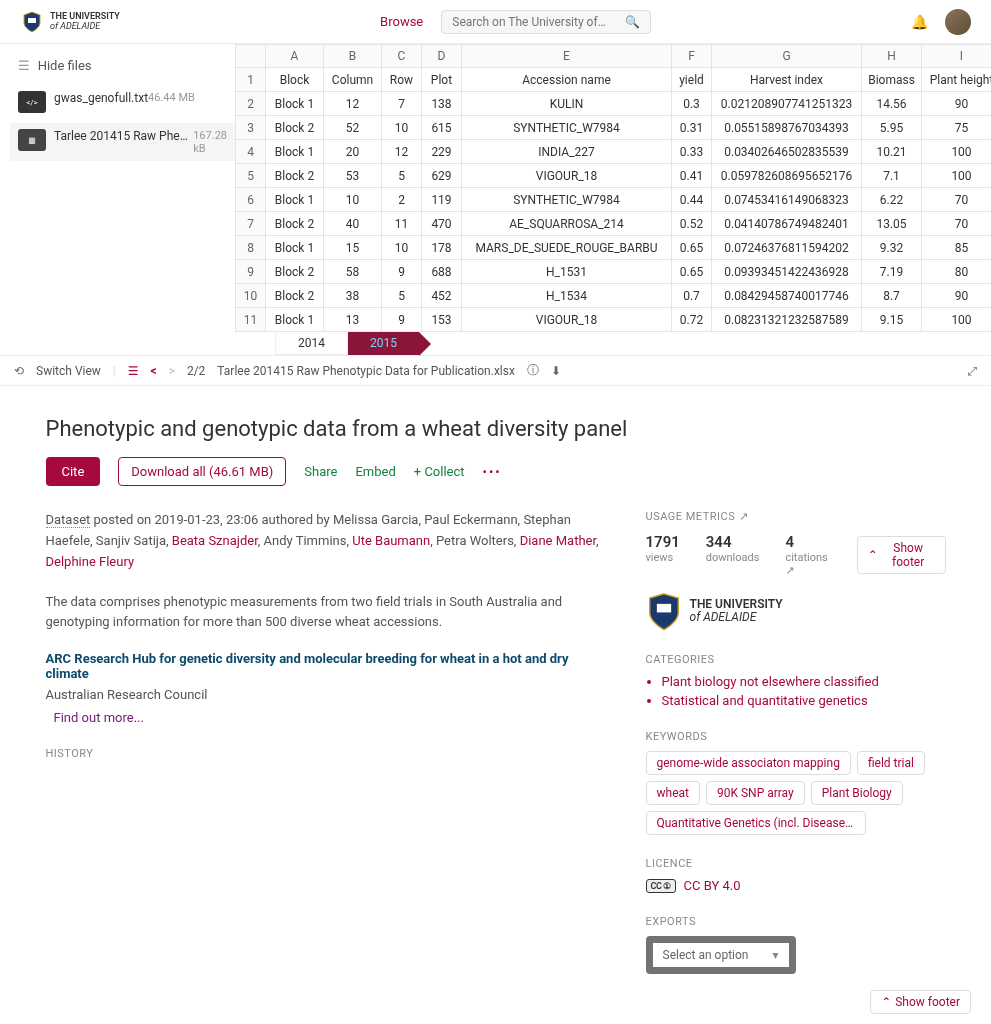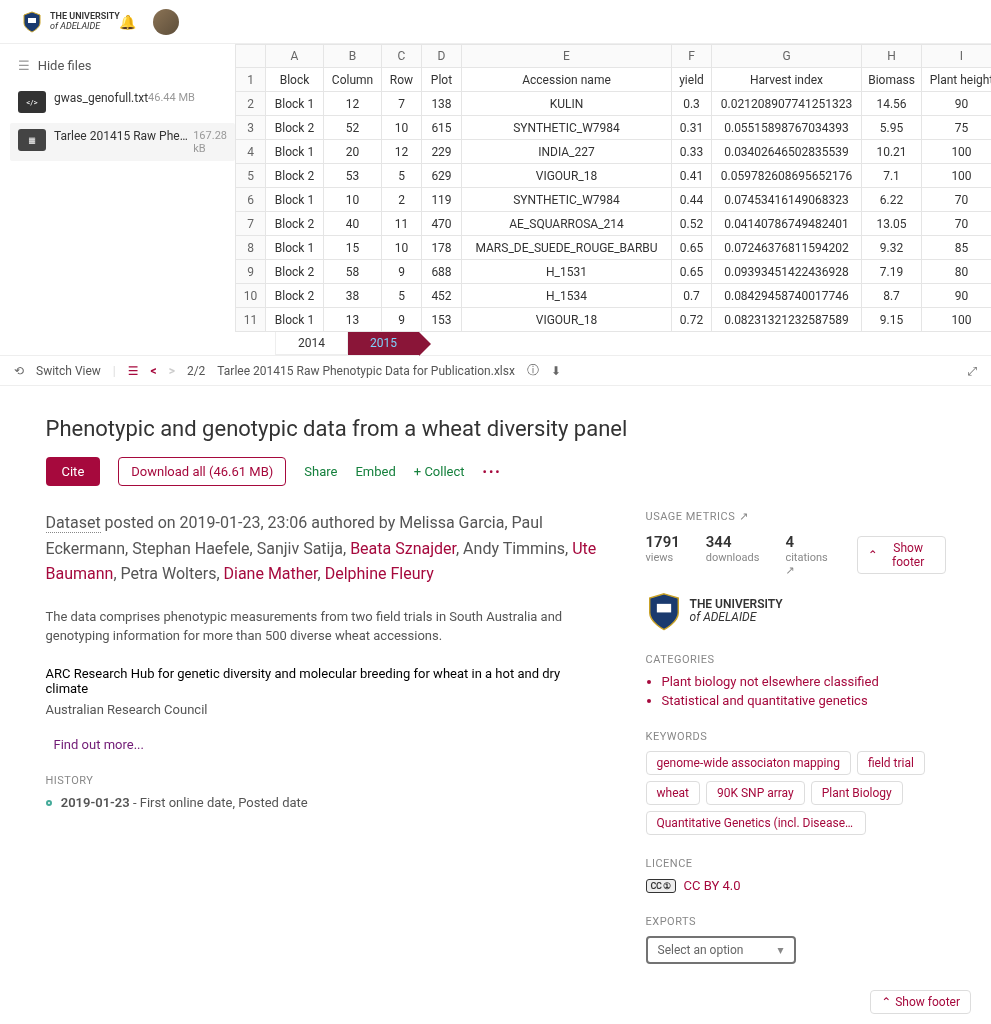--- a/index.html
+++ b/index.html
@@ -43,61 +43,68 @@
 .toolbar .filename { color:#555; }
 .toolbar .spacer { flex:1; }
 .content { padding:30px 0 60px; max-width:900px; margin:0 auto; }
 .title { font-size:22px; font-weight:400; color:#333; margin-bottom:16px; }
 .actions { display:flex; align-items:center; gap:18px; margin-bottom:24px; }
 .cite-btn { background:#a6093d; color:#fff; border:none; border-radius:4px; padding:7px 16px; font-size:13px; cursor:pointer; }
 .dl-btn { background:#fff; border:1px solid #a6093d; color:#a6093d; border-radius:4px; padding:6px 12px; font-size:13px; cursor:pointer; }
 .action-link { color:#15803d; font-size:13px; cursor:pointer; }
 .more { color:#a6093d; letter-spacing:2px; cursor:pointer; }
 .two-col { display:grid; grid-template-columns:1fr 300px; gap:40px; }
-.meta-line { font-size:16px; color:#555; line-height:1.6; margin-bottom:20px; }
+.meta-line { font-size:13px; color:#555; line-height:1.6; margin-bottom:20px; }
 .meta-line .ds { border-bottom:1px dotted #888; }
 .author-link { color:#a6093d; text-decoration:none; }
 .desc { margin:20px 0; font-size:13px; color:#555; line-height:1.5; }
 .sect-label { font-size:11px; letter-spacing:0.5px; color:#888; margin:22px 0 8px; }
-.funding-title { font-size:13px; font-weight:400; color:#000000; margin-bottom:6px; }
-.funding-body { font-size:13px; color:#555; margin-bottom:20px; }
+.funding-title { font-size:13px; font-weight:700; color:#0c4a6e; margin-bottom:6px; }
+.funding-body { font-size:13px; color:#555; margin-bottom:8px; }
 .findout { color:#701a75; font-size:13px; cursor:pointer;padding-left:8px; }
 .hist-item { font-size:13px; color:#555; }
 .hist-item .dot { display:inline-block; width:6px; height:6px; border-radius:50%; border:2px solid #4a9; margin-right:6px; vertical-align:middle; }
 .hist-item .date { font-weight:600; }
 .r-metrics-head { font-size:11px; color:#888; letter-spacing:0.5px; display:flex; align-items:center; gap:4px; }
 .metrics-row { display:flex; gap:29px; margin:10px 0 2px; align-items:center; }
 .metric .num { font-size:15px; font-weight:600; color:#333; }
 .metric .lab { font-size:11px; color:#888; }
 .show-footer { border:1px solid #ddd; border-radius:4px; padding:4px 10px; font-size:12px; color:#a6093d; cursor:pointer; background:#fff; display:inline-flex; align-items:center; gap:4px; }
 .r-logo { display:flex; align-items:center; gap:8px; margin:14px 0 20px; }
 .r-logo .shield { width:36px; height:40px; }
 .r-logo .txt { font-size:12px; color:#333; font-weight:600; line-height:1.1; }
 .cat-list { list-style:disc; margin-left:16px; }
 .cat-list li { color:#a6093d; font-size:13px; margin-bottom:4px; cursor:pointer; }
 .kw-wrap { display:flex; flex-wrap:wrap; gap:6px; }
 .kw { border:1px solid #ddd; border-radius:4px; padding:4px 10px; font-size:12px; color:#a6093d; cursor:pointer; max-width:220px; white-space:nowrap; overflow:hidden; text-overflow:ellipsis; }
 .licence-row { display:flex; align-items:center; gap:8px; margin-top:6px; }
 .cc-badge { border:1px solid #333; border-radius:3px; padding:1px 4px; font-size:9px; background:#eee; font-weight:600; letter-spacing:-0.5px; }
 .cc-text { color:#a6093d; font-size:13px; }
-.exports-sel { display:flex; align-items:center; gap:6px; border:2px solid #737373; border-radius:4px; padding:5px 10px; width:150px; font-size:12px; color:#666; cursor:pointer; }
+.exports-sel { display:flex; align-items:center; gap:6px; border:7px solid #737373; border-radius:4px; padding:5px 10px; width:150px; font-size:12px; color:#666; cursor:pointer; }
 .exports-sel .caret { color:#888; }
 .footer-btn { position:fixed; bottom:10px; right:20px; }
 svg { display:block; }
 </style>
 </head>
 <body>
 
 <div class="header">
   <div class="logo">
     <svg class="logo-icon" viewBox="0 0 24 24">
         <path d="M12 2 L20 5 L20 13 C20 18 12 22 12 22 C12 22 4 18 4 13 L4 5 Z" fill="#1a3a6e" stroke="#c9a227" stroke-width="1"></path>
         <rect x="8" y="8" width="8" height="5" fill="#fff"></rect>
       </svg>
     <div class="logo-text"><span>THE UNIVERSITY</span><br><span style="font-style:italic;font-weight:400">of ADELAIDE</span></div>
+  </div>
+  <div class="header-center">
+    <span class="browse-link">Browse</span>
+    <div class="search-box">
+      <input placeholder="Search on The University of…" style="">
+      <span class="sicon">🔍</span>
+    </div>
   </div>
   <div class="header-right">
     <span class="bell">🔔</span>
     <div class="avatar"></div>
   </div>
 </div>
 
 <div class="main-grid">
   <div class="sidebar">
     <div class="hide-files">
@@ -321,24 +328,20 @@
       <p class="meta-line">
         <span class="ds">Dataset</span><span> posted on 2019-01-23, 23:06 authored by Melissa Garcia, Paul Eckermann, Stephan Haefele, Sanjiv Satija, </span><a class="author-link">Beata Sznajder</a><span>, Andy Timmins, </span><a class="author-link">Ute Baumann</a><span>, Petra Wolters, </span><a class="author-link">Diane Mather</a><span>, </span><a class="author-link">Delphine Fleury</a>
       </p>
       <p class="desc">The data comprises phenotypic measurements from two field trials in South Australia and genotyping information for more than 500 diverse wheat accessions.</p>
 
       <div class="funding-title">ARC Research Hub for genetic diversity and molecular breeding for wheat in a hot and dry climate</div>
       <div class="funding-body">Australian Research Council</div>
       <span class="findout">Find out more...</span>
 
       <div class="sect-label">HISTORY</div>
-      <div class="hist-item">
-        <span class="dot"></span>
-        <span class="date">2019-01-23</span><span> - First online date, Posted date</span>
-      </div>
     </div>
 
     <div class="right-col">
       <div class="r-metrics-head">
           <span>USAGE METRICS</span> 
           <span>↗</span>
         </div>
       <div class="metrics-row">
         <div id="metrics-holder" style="display:flex;gap:26px">
             <div class="metric">

